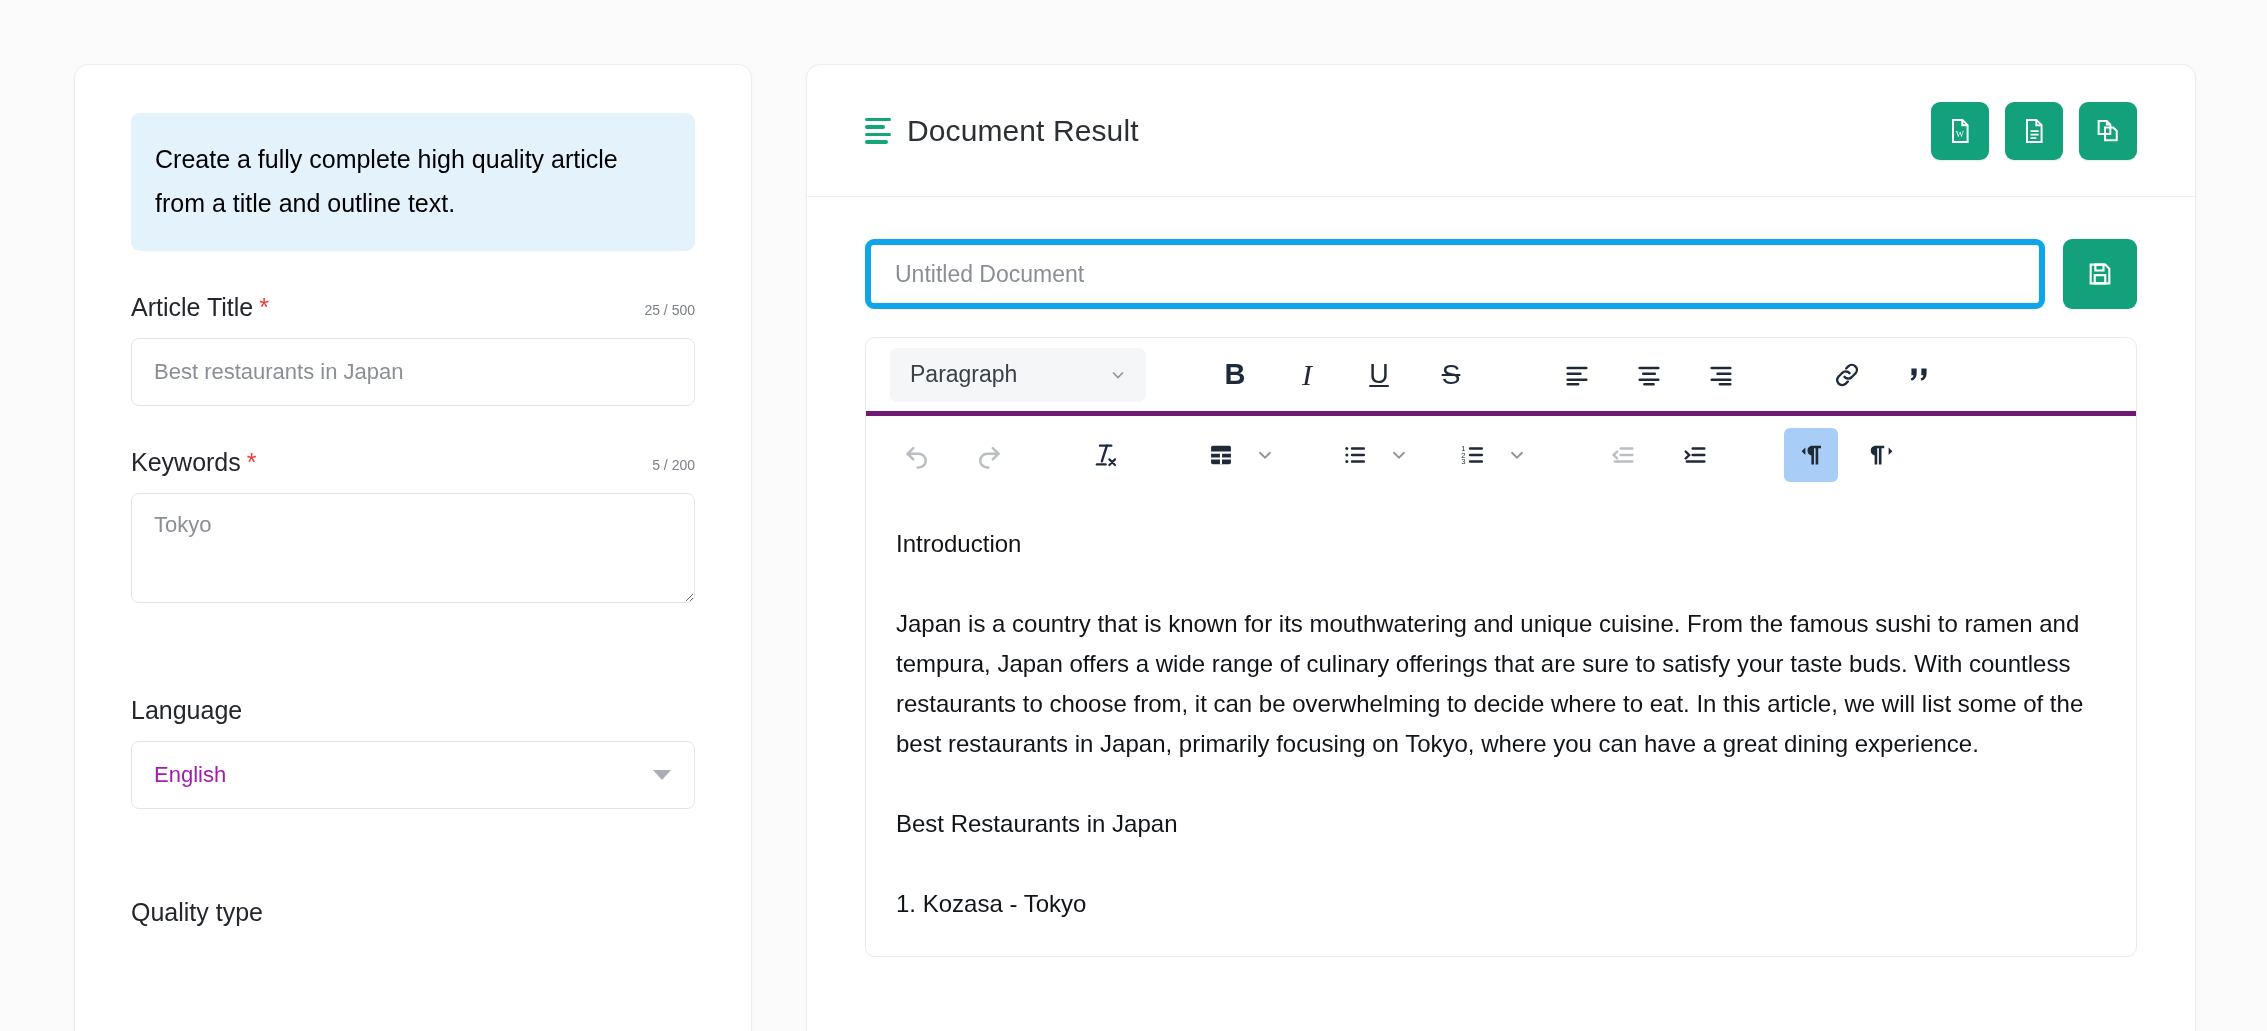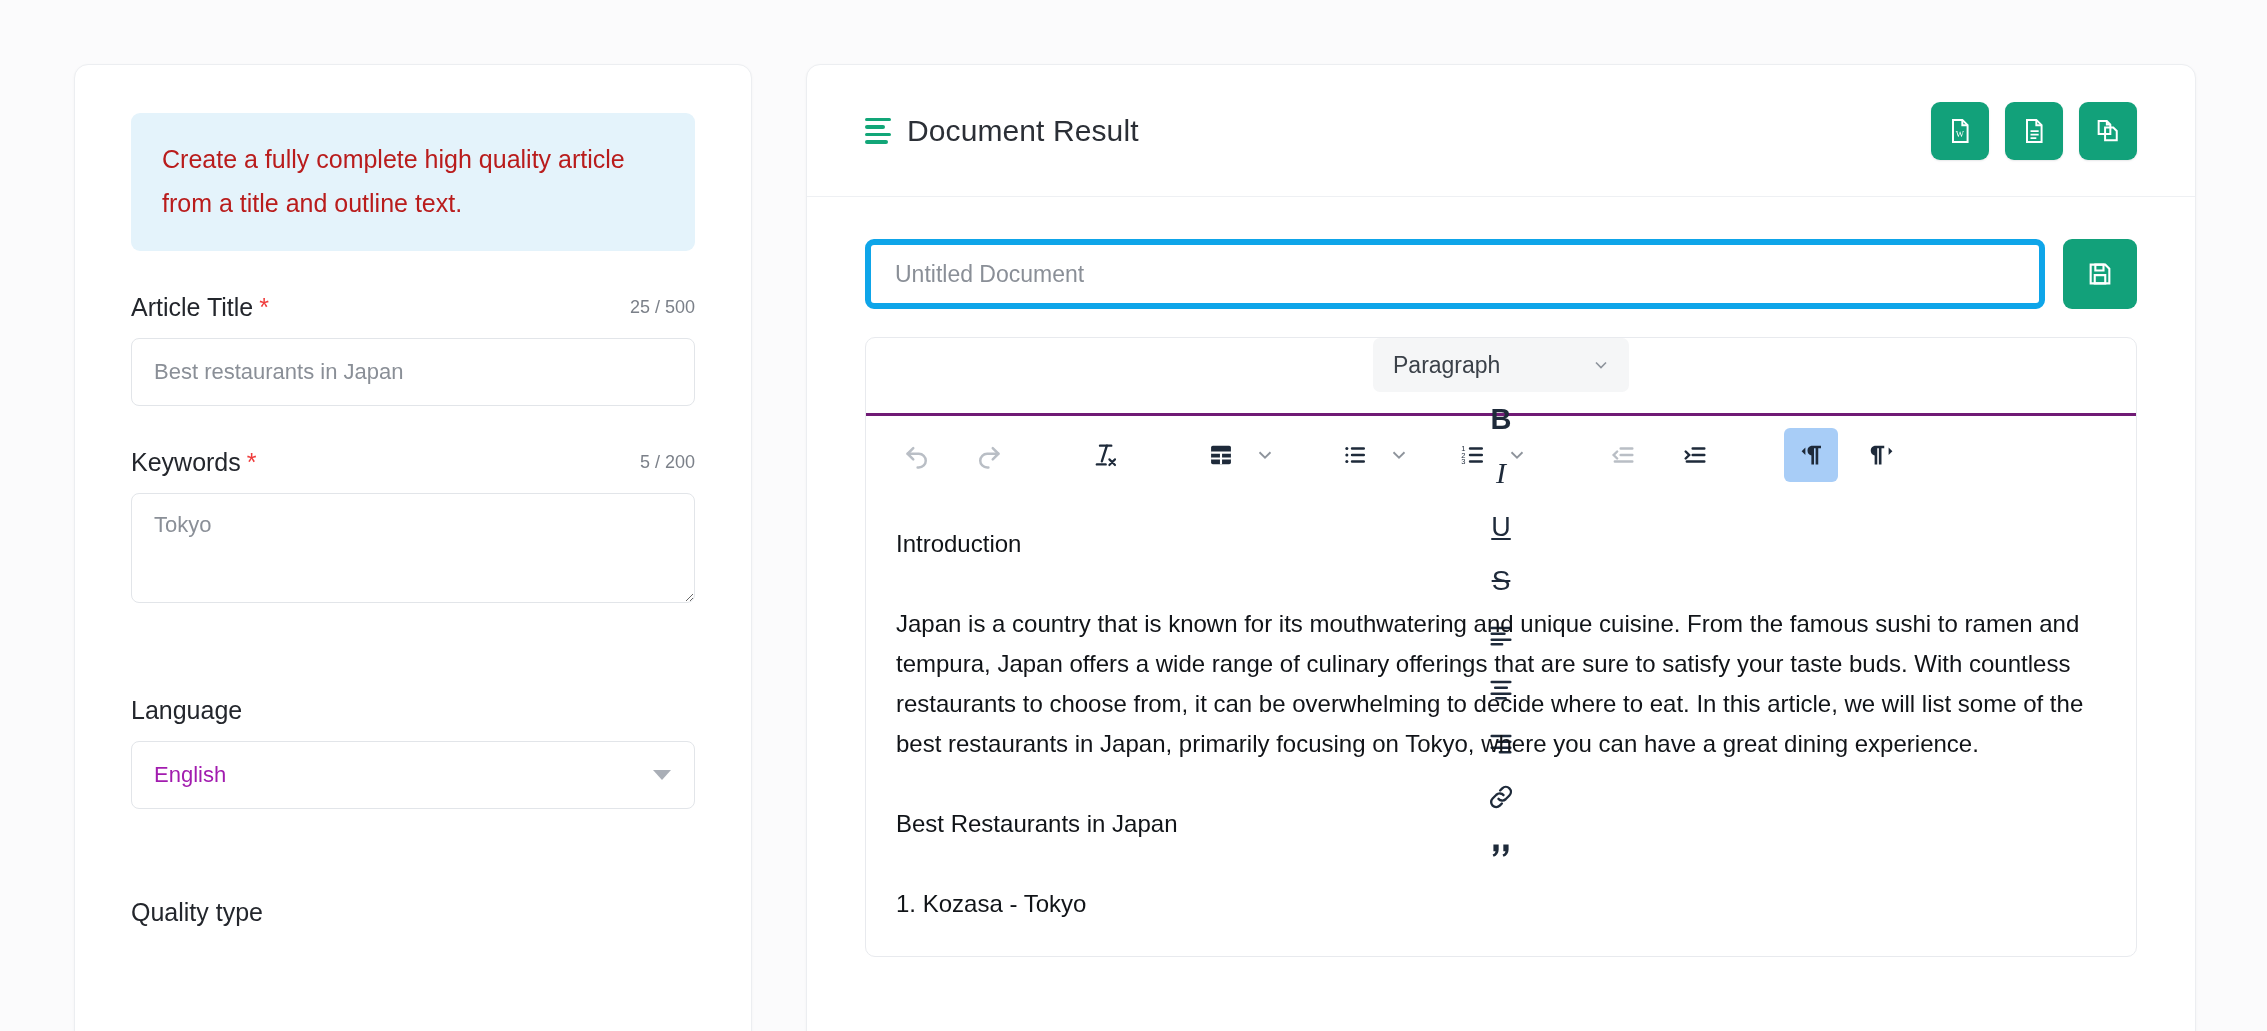--- a/index.html
+++ b/index.html
@@ -71,36 +71,36 @@
     box-shadow: 0 1px 2px rgba(16,24,40,0.10);
   }
   .act-btn svg { display:block; }
 
   
   .left-body { padding: 48px 56px 0 56px; }
 
   .info-box {
     background: #e4f3fb;
     border-radius: 9px;
-    padding: 24px 30px 26px 31px;
-    color: #b91c1c;
+    padding: 24px 30px 26px 24px;
+    color: #000000;
     font-size: 25px;
     line-height: 44px;
   }
 
   .field { margin-top: 42px; }
   .field-top {
     display: flex; align-items: flex-end; justify-content: space-between;
     margin-bottom: 16px;
   }
   .field-label {
     font-size: 25px; color: #23262c; font-weight: 400; margin-top: 47px;
   }
   .req { color: #ef3c3c; margin-left: 6px; font-size: 25px; }
-  .counter { font-size: 18px; color: #7b8089; padding-bottom: 4px; }
+  .counter { font-size: 14px; color: #7b8089; padding-bottom: 4px; }
 
   .text-input {
     width: 100%; height: 68px;
     border: 1px solid #e2e5e9;
     border-radius: 8px;
     padding: 0 22px;
     font-size: 22px;
     color: #6f747c;
     background: #fff;
     font-family: "Liberation Sans", sans-serif;
@@ -174,21 +174,21 @@
     background: #fff;
     overflow: hidden;
     height: 620px;
   }
   .toolbar-row {
     display: flex; align-items: center;
     padding: 0 24px;
     height: 78px;
     gap: 0;
   }
-  .toolbar-row.row1 { border-bottom: 3px solid #701a75; flex-direction: column; }
+  .toolbar-row.row1 { border-bottom: 5px solid #701a75; }
 
   .para-select {
     width: 256px; height: 54px;
     background: #f5f6f7;
     border-radius: 7px;
     display: flex; align-items: center; justify-content: space-between;
     padding: 0 18px 0 20px;
     font-size: 23px; color: #3b4149;
     cursor: pointer;
     flex: none;

